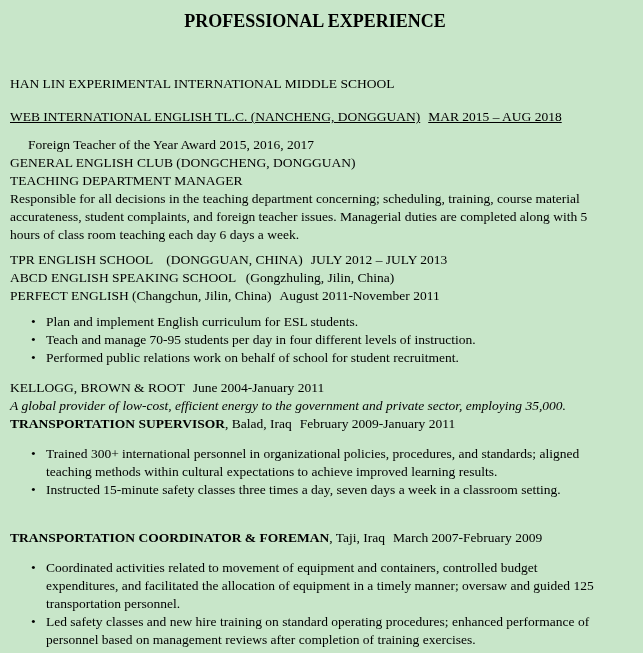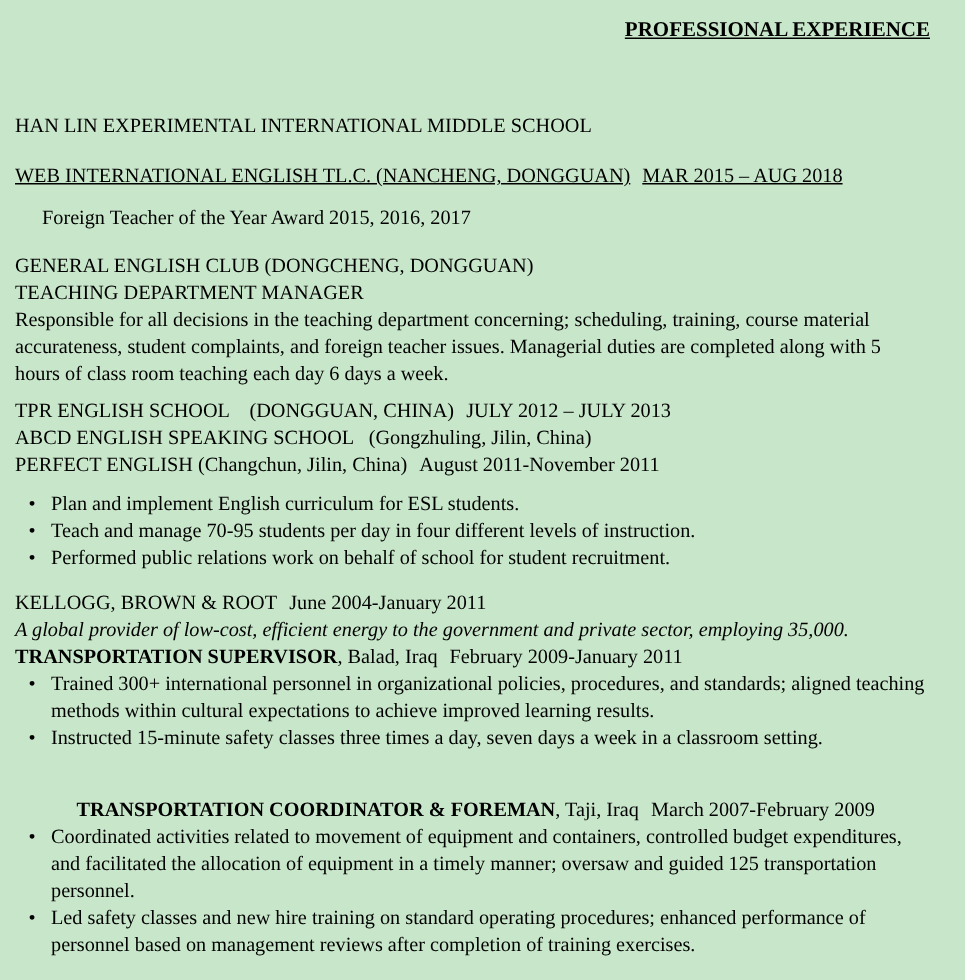--- a/index.html
+++ b/index.html
@@ -9,57 +9,56 @@
     box-sizing: border-box;
     padding: 12px 23px 0 10px;
     background: #c8e6c9;
     color: #000000;
     font-family: "Liberation Serif", "DejaVu Serif", serif;
     font-size: 13.5px;
     line-height: 18px;
     overflow: hidden;
   }
   .doc-title {
-    font-size: 14px;
+    font-size: 18px;
     font-weight: bold;
-    text-align: right;
+    text-align: center;
     margin: 0 0 45px 0;
     line-height: 18px;
-    text-decoration: underline;
   }
   .row {
     display: flex;
     justify-content: flex-start;
     align-items: baseline;
   }
   .employer, .role-left { white-space: pre-wrap; }
   .dates {
     white-space: nowrap;
     flex-shrink: 0;
     padding-left: 8px;
     text-align: right;
   }
   .role-name { font-weight: bold; }
   .tagline { font-style: italic; }
   .para { margin: 0; }
-  .bullets { margin: 0; padding: 0; list-style: none; }
+  .bullets { margin: 12px; padding: 0; list-style: none; }
   .bullets li { position: relative; padding-left: 24px; }
   .bullets li::before {
     content: "\2022";
     position: absolute;
     left: 9px;
     top: 0;
   }
   .mt7  { margin-top: 7px; }
   .mt8  { margin-top: 8px; }
   .mt10 { margin-top: 10px; margin-left: 18px; }
   .mt12 { margin-top: 12px; }
-  .mt14 { margin-top: 14px; }
+  .mt14 { }
   .mt15 { margin-top: 15px; text-decoration: underline; }
-  .mt30 { margin-top: 30px; margin-left: 41px; }
+  .mt30 { margin-top: 30px; }
 </style>
 </head>
 <body style="background-color: rgb(200, 230, 201); color: rgb(0, 0, 0);">
 
 <h1 class="doc-title">PROFESSIONAL EXPERIENCE</h1>
 
 <div class="row">
   <span class="employer">HAN LIN EXPERIMENTAL INTERNATIONAL MIDDLE SCHOOL</span>
 </div>
 

